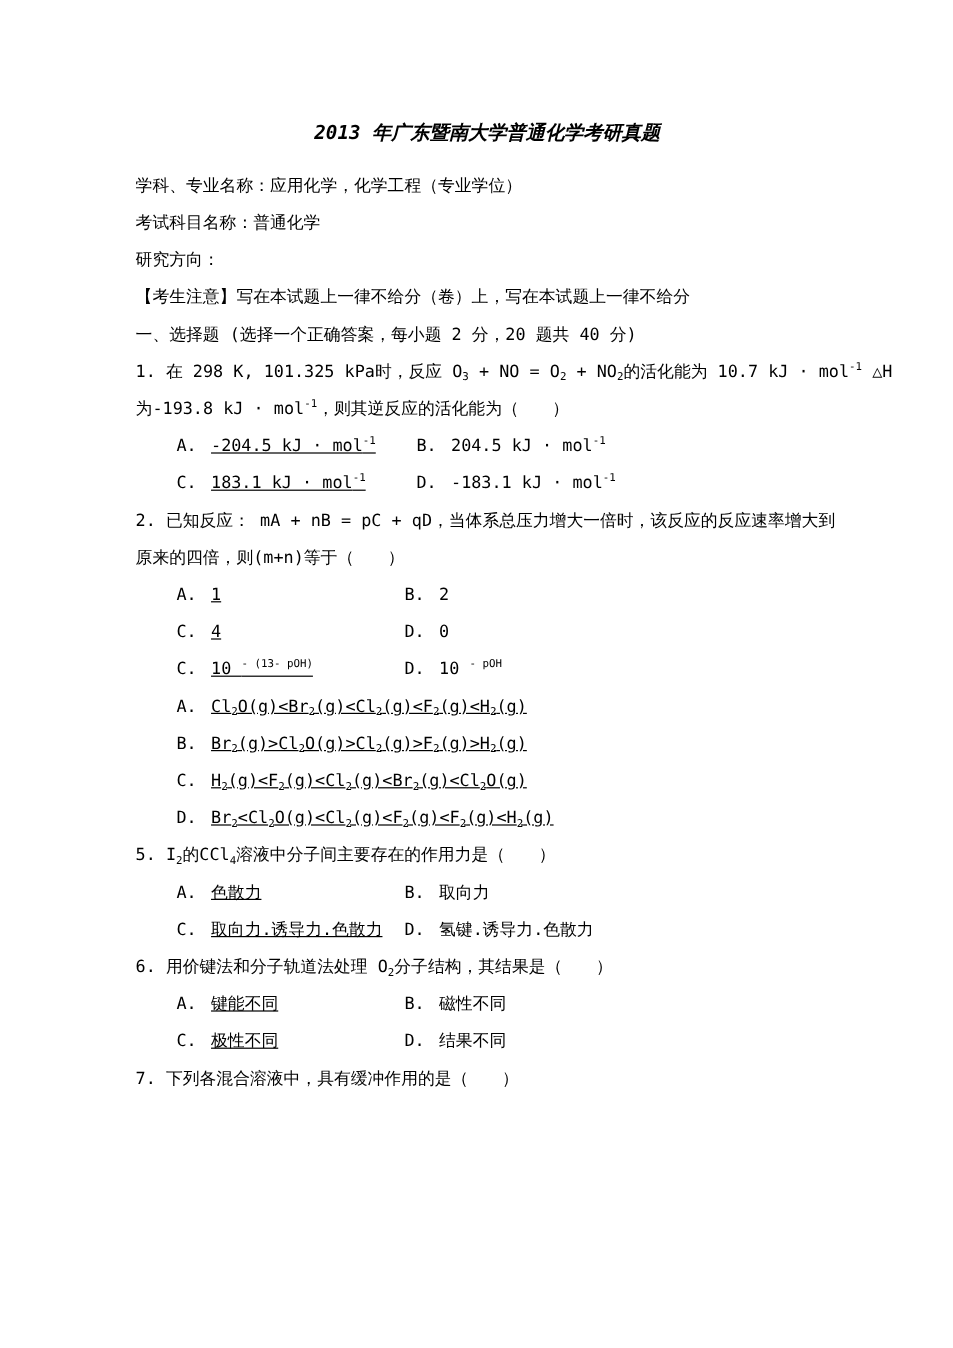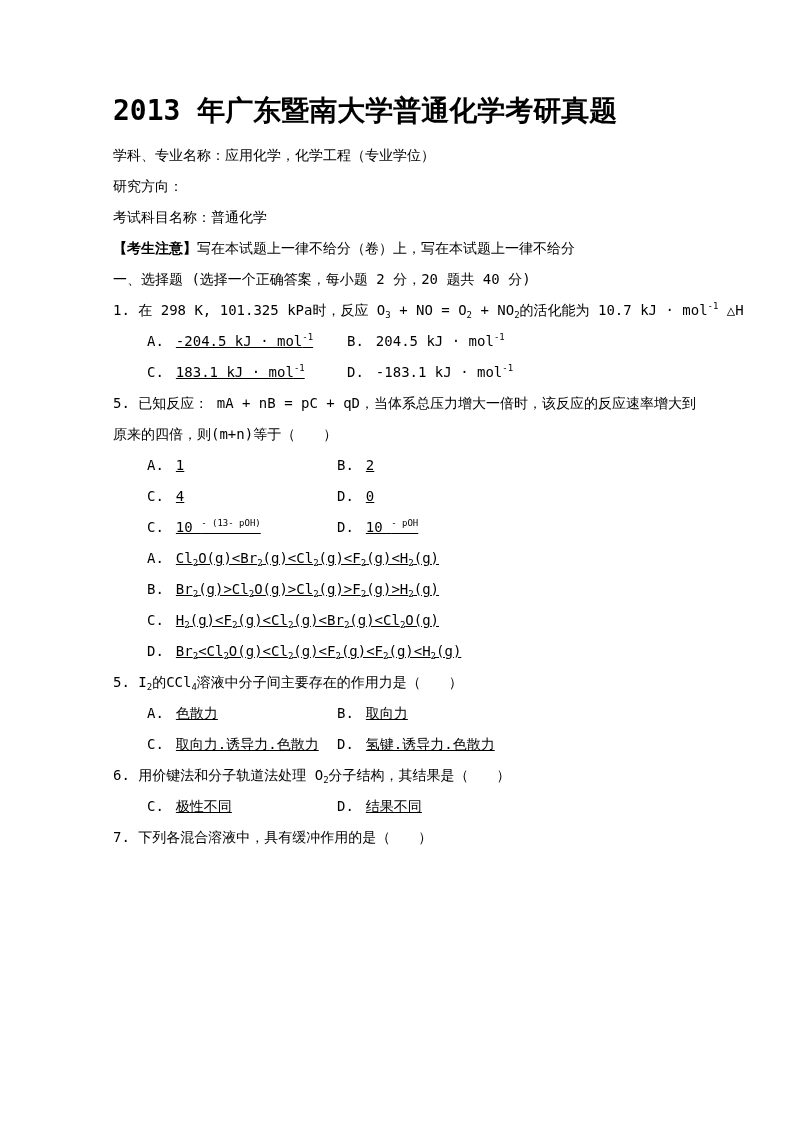--- a/index.html
+++ b/index.html
@@ -3,65 +3,66 @@
 <meta charset="utf-8">
 <style>
   * { margin:0; padding:0; box-sizing:border-box; }
   html,body { width:794px; height:1123px; }
   body {
     background:#ffffff; color:#000000;
     font-family:"DejaVu Sans Mono","Liberation Mono",monospace;
     font-size:14px; overflow:hidden;
   }
   .page { padding:96px 95px 0 113px; }
-  .doc-title { font-size:28px; font-weight:bold; height:44px; line-height:30px; }
+  .doc-title { font-size:16px; font-weight:bold; text-align:center; height:44px; line-height:30px;font-style:italic; }
   .line { position:relative; height:31px; line-height:31px; white-space:nowrap; }
-  .bold { font-weight:bold; }
+  .bold { font-weight:normal; }
   sub { font-size:9px; vertical-align:-3px; line-height:0; }
   sup { font-size:9px; vertical-align:6px; line-height:0; }
   .opt { position:absolute; top:0; }
   .pA  { left:34px;text-decoration:underline; }
-  .pB  { left:224px;text-decoration:underline; }
+  .pB  { left:224px; }
   .pBw { left:234px; }
   .olb { margin-right:12px; display:inline-block; }
   .stk { display:inline-flex; flex-direction:column; align-items:flex-start;
          vertical-align:-5px; line-height:8px; font-size:10px; font-weight:bold; margin:0 2px; }
   .stk .th { font-style:italic; }
 </style>
 </head>
 <body>
 
 <div class="page">
 
   <div class="doc-title">2013 年广东暨南大学普通化学考研真题</div>
 
   <div class="line">学科、专业名称：应用化学，化学工程（专业学位）</div>
+  <div class="line">考试科目名称：普通化学</div>
   <div class="line">研究方向：</div>
-  <div class="line">考试科目名称：普通化学</div>
 
   <div class="line">
     <span class="bold">【考生注意】</span><span>写在本试题上一律不给分（卷）上，写在本试题上一律不给分</span>
   </div>
 
   <div class="line">一、选择题 (选择一个正确答案，每小题 2 分，20 题共 40 分)</div>
 
   <div>
     <div class="line">1. 在 298 K, 101.325 kPa时，反应 O<sub>3</sub> + NO = O<sub>2</sub> + NO<sub>2</sub>的活化能为 10.7 kJ · mol<sup>-1</sup> △H</div>
+    <div class="line">为-193.8 kJ · mol<sup>-1</sup>，则其逆反应的活化能为（　　）</div>
     <div class="line">
       <span class="opt pA"><span class="olb">A.</span><span>-204.5 kJ · mol<sup>-1</sup></span></span>
       <span class="opt pBw"><span class="olb">B.</span><span>204.5 kJ · mol<sup>-1</sup></span></span>
     </div>
     <div class="line">
       <span class="opt pA"><span class="olb">C.</span><span>183.1 kJ · mol<sup>-1</sup></span></span>
       <span class="opt pBw"><span class="olb">D.</span><span>-183.1 kJ · mol<sup>-1</sup></span></span>
     </div>
   </div>
 
   <div>
-    <div class="line">5. 已知反应： mA + nB = pC + qD，当体系总压力增大一倍时，该反应的反应速率增大到</div>
+    <div class="line">2. 已知反应： mA + nB = pC + qD，当体系总压力增大一倍时，该反应的反应速率增大到</div>
     <div class="line">原来的四倍，则(m+n)等于（　　）</div>
     <div class="line">
       <span class="opt pA"><span class="olb">A.</span><span>1</span></span>
       <span class="opt pB"><span class="olb">B.</span><span>2</span></span>
     </div>
     <div class="line">
       <span class="opt pA"><span class="olb">C.</span><span>4</span></span>
       <span class="opt pB"><span class="olb">D.</span><span>0</span></span>
     </div>
   </div>
@@ -96,20 +97,24 @@
     </div>
     <div class="line">
       <span class="opt pA"><span class="olb">C.</span><span>取向力.诱导力.色散力</span></span>
       <span class="opt pB"><span class="olb">D.</span><span>氢键.诱导力.色散力</span></span>
     </div>
   </div>
 
   <div>
     <div class="line">6. 用价键法和分子轨道法处理 O<sub>2</sub>分子结构，其结果是（　　）</div>
     <div class="line">
+      <span class="opt pA"><span class="olb">A.</span><span>键能不同</span></span>
+      <span class="opt pB"><span class="olb">B.</span><span>磁性不同</span></span>
+    </div>
+    <div class="line">
       <span class="opt pA"><span class="olb">C.</span><span>极性不同</span></span>
       <span class="opt pB"><span class="olb">D.</span><span>结果不同</span></span>
     </div>
   </div>
 
   <div>
     <div class="line">7. 下列各混合溶液中，具有缓冲作用的是（　　）</div>
   </div>
 
 </div>

